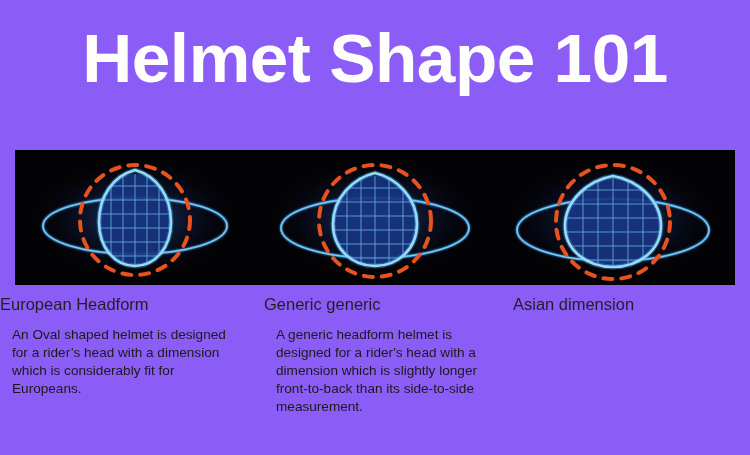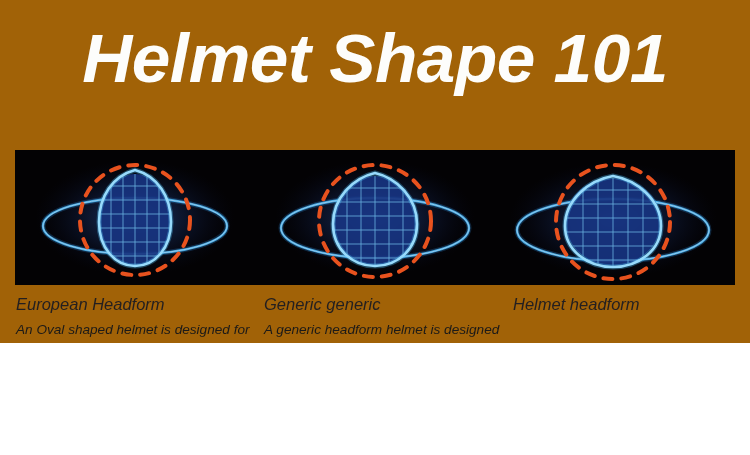--- a/index.html
+++ b/index.html
@@ -9,24 +9,23 @@
   body {
     width: 750px;
     height: 455px;
     overflow: hidden;
     font-family: "Liberation Sans", sans-serif;
   }
 
   .poster {
     position: relative;
     width: 750px;
-    height: 343px;
-    background: #a16207;
+    height: 455px;
+    background: #8b5cf6;
     overflow: hidden;
-    font-style: italic;
   }
 
   
   .title {
     position: absolute;
     left: 0;
     top: 22px;
     width: 750px;
     text-align: center;
     color: #fdfdfb;
@@ -64,38 +63,38 @@
     display: block;
     width: 240px;
     height: 135px;
   }
 
   
   .col {
     position: absolute;
     top: 294px;
   }
-  .col.c0 { left: 16px;  width: 238px; }
+  .col.c0 { left: 0;  width: 238px; }
   .col.c1 { left: 264px; width: 238px; }
   .col.c2 { left: 513px; width: 232px; }
 
   .col-heading {
     color: #231f20;
     font-size: 16.5px;
     line-height: 20px;
     font-weight: normal;
     margin: 0 0 7px 0;
     white-space: nowrap;
   }
 
   .col-body {
     color: #1c1a18;
     font-size: 13.6px;
     line-height: 18px;
-    margin: 0;
+    margin: 12px;
   }
 </style>
 </head>
 <body>
 
 <div class="poster">
 
   <div class="title">Helmet Shape 101</div>
 
   <div class="panel">
@@ -243,20 +242,20 @@
 
   </div>
 
   <div class="col c0">
     <div class="col-heading">European Headform</div>
     <div class="col-body">An Oval shaped helmet is designed for a rider’s head with a dimension which is considerably fit for Europeans.</div>
   </div>
 
   <div class="col c1">
     <div class="col-heading">Generic generic</div>
-    <div class="col-body">A generic headform helmet is designed for a rider's head with a dimension which is slightly shaped front-to-back than its side-to-side measurement.</div>
+    <div class="col-body">A generic headform helmet is designed for a rider's head with a dimension which is slightly longer front-to-back than its side-to-side measurement.</div>
   </div>
 
   <div class="col c2">
-    <div class="col-heading">Helmet headform</div>
+    <div class="col-heading">Asian dimension</div>
   </div>
 
 </div>
 
 </body></html>

